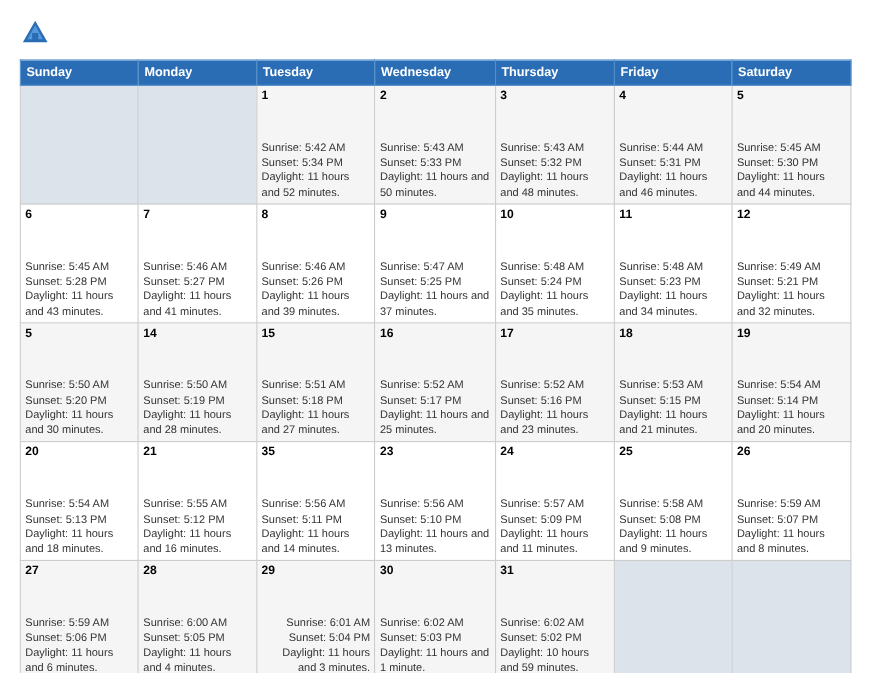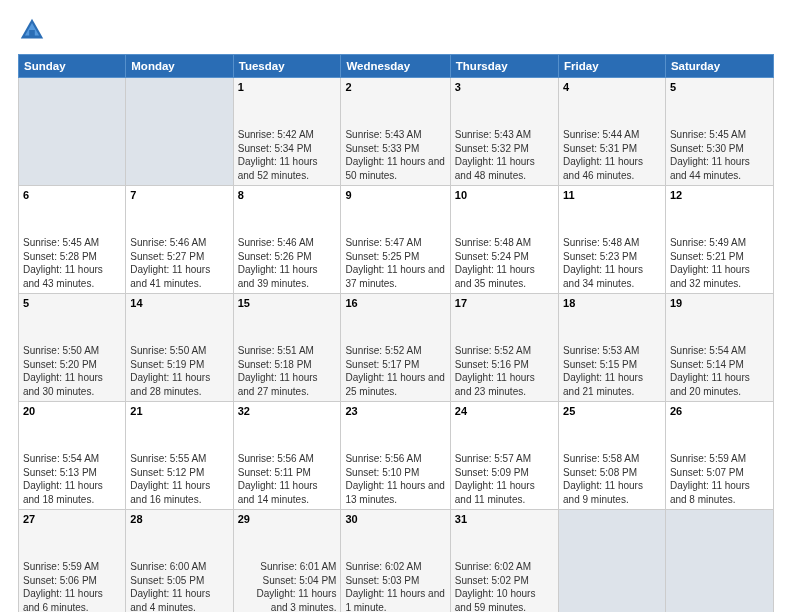--- a/index.html
+++ b/index.html
@@ -272,21 +272,21 @@
 Sunset: 5:13 PM
 Daylight: 11 hours and 18 minutes.</div>
           </td>
           <td>
             <span class="day-num">21</span>
             <div class="day-info" style="white-space: pre-line;">Sunrise: 5:55 AM
 Sunset: 5:12 PM
 Daylight: 11 hours and 16 minutes.</div>
           </td>
           <td>
-            <span class="day-num">32</span>
+            <span class="day-num">35</span>
             <div class="day-info" style="white-space: pre-line;">Sunrise: 5:56 AM
 Sunset: 5:11 PM
 Daylight: 11 hours and 14 minutes.</div>
           </td>
           <td>
             <span class="day-num">23</span>
             <div class="day-info" style="white-space: pre-line;">Sunrise: 5:56 AM
 Sunset: 5:10 PM
 Daylight: 11 hours and 13 minutes.</div>
           </td>

